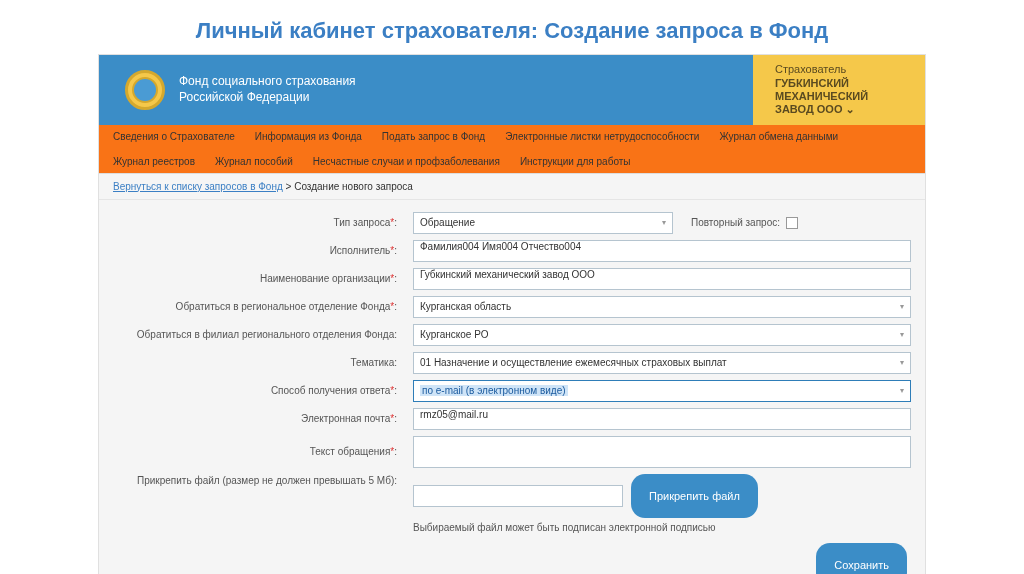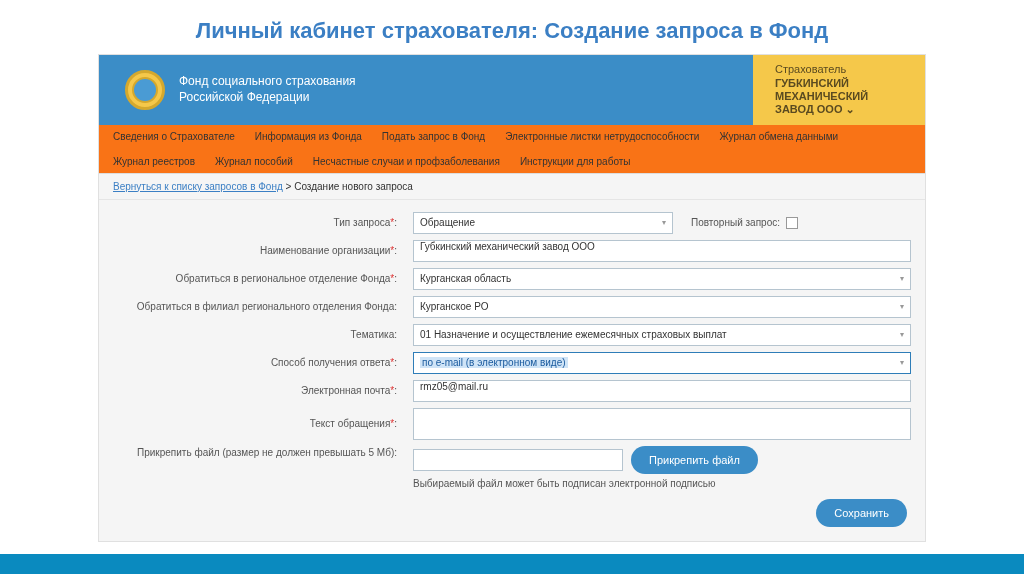--- a/index.html
+++ b/index.html
@@ -26,21 +26,21 @@
 .form-input.dd .chev { color: #999; font-size: 8px; }
 .form-input.selected { border: 1px solid #2e7db8; }
 .inline-right { display: flex; align-items: center; gap: 6px; font-size: 10px; color: #555; margin-left: 8px; }
 .checkbox { width: 12px; height: 12px; border: 1px solid #999; background: #fff; }
 .textarea-row .form-input { height: 32px; }
 .file-row { align-items: flex-start; }
 .file-label { line-height: 1.3; }
 .file-controls { flex: 1; }
 .file-input-row { display: flex; gap: 8px; align-items: center; }
 .file-input { flex: 1; max-width: 210px; height: 22px; border: 1px solid #b5c4cf; background: #fff; }
-.btn { background: #3b8dc7; color: #fff; border: none; border-radius: 14px; padding: 8px 18px; font-size: 11px; cursor: pointer; }
+.btn { background: #3b8dc7; color: #fff; border: none; border-radius: 14px; padding: 16px 18px; font-size: 11px; cursor: pointer; }
 .file-note { font-size: 10px; color: #555; margin-top: 4px; }
 .save-row { text-align: right; margin-top: 10px; padding-right: 4px; }
 .footer-bar { background: #0a8abf; height: 32px; margin-top: 12px; color: #fff; display: flex; align-items: center; justify-content: flex-end; padding: 0 32px; font-size: 13px; }
 .highlight { background: #cfe4f7; color: #1a5a9e; padding: 0 2px; }
 </style>
 </head>
 <body>
 
 <div class="slide-title">Личный кабинет страхователя: Создание запроса в Фонд</div>
 
@@ -87,20 +87,24 @@
       <div class="form-input dd" style="max-width:260px">
         <span>Обращение</span>
         <span class="chev">▾</span>
       </div>
       <div class="inline-right">
         <span>Повторный запрос:</span>
         <span class="checkbox"></span>
       </div>
     </div>
 
+    <div class="form-row">
+      <div class="form-label"><span>Исполнитель</span><span class="req">*</span>:</div>
+      <div class="form-input">Фамилия004 Имя004 Отчество004</div>
+    </div>
 
     <div class="form-row">
       <div class="form-label"><span>Наименование организации</span><span class="req">*</span>:</div>
       <div class="form-input">Губкинский механический завод ООО</div>
     </div>
 
     <div class="form-row">
       <div class="form-label" style="line-height:1.2"><span>Обратиться в региональное отделение Фонда</span><span class="req">*</span>:</div>
       <div class="form-input dd">
         <span>Курганская область</span>

